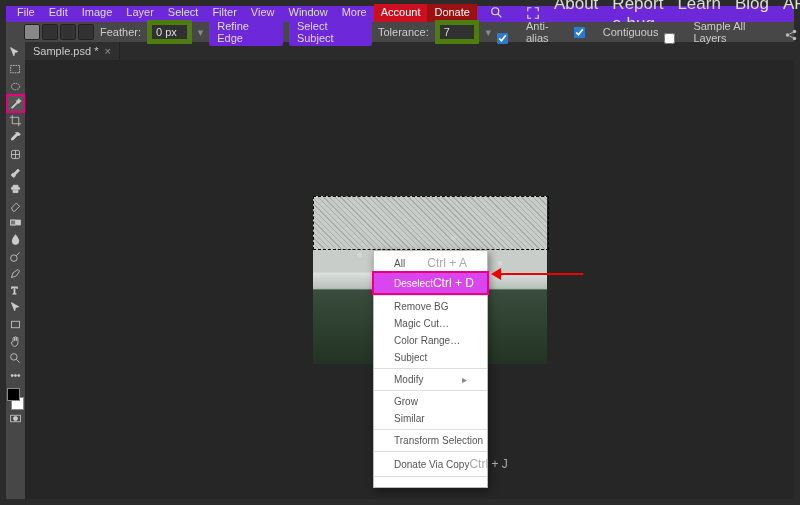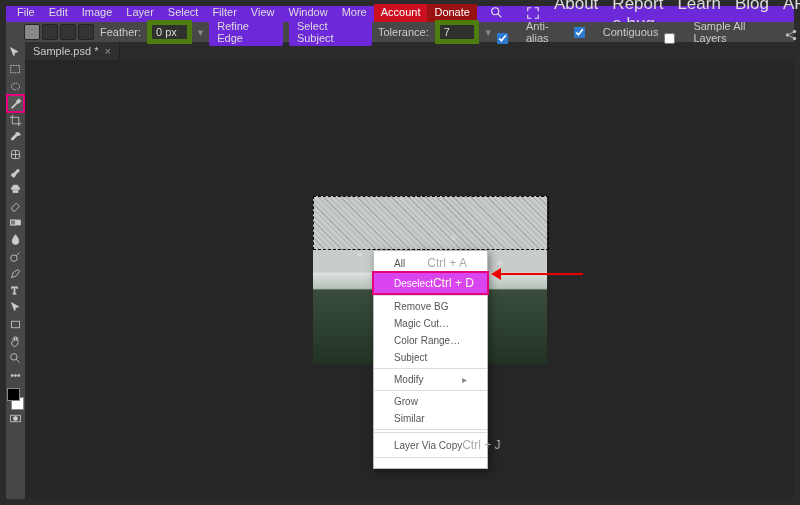--- a/index.html
+++ b/index.html
@@ -283,23 +283,26 @@
           <span class="arrow">▸</span>
         </div>
         <hr>
         <div class="item">
           <span>Grow</span>
         </div>
         <div class="item">
           <span>Similar</span>
         </div>
         <hr>
-        <hr>
-        <div class="item">
-          <span>Layer Via Copy</span>
+        <div class="item">
+          <span>Transform Selection</span>
+        </div>
+        <hr>
+        <div class="item">
+          <span>Donate Via Copy</span>
           <span class="sc">Ctrl + J</span>
         </div>
         <hr>
         <div class="item"></div>
       </div>
 
     <div class="redarrow"></div>
   </div>
 
 </div>

